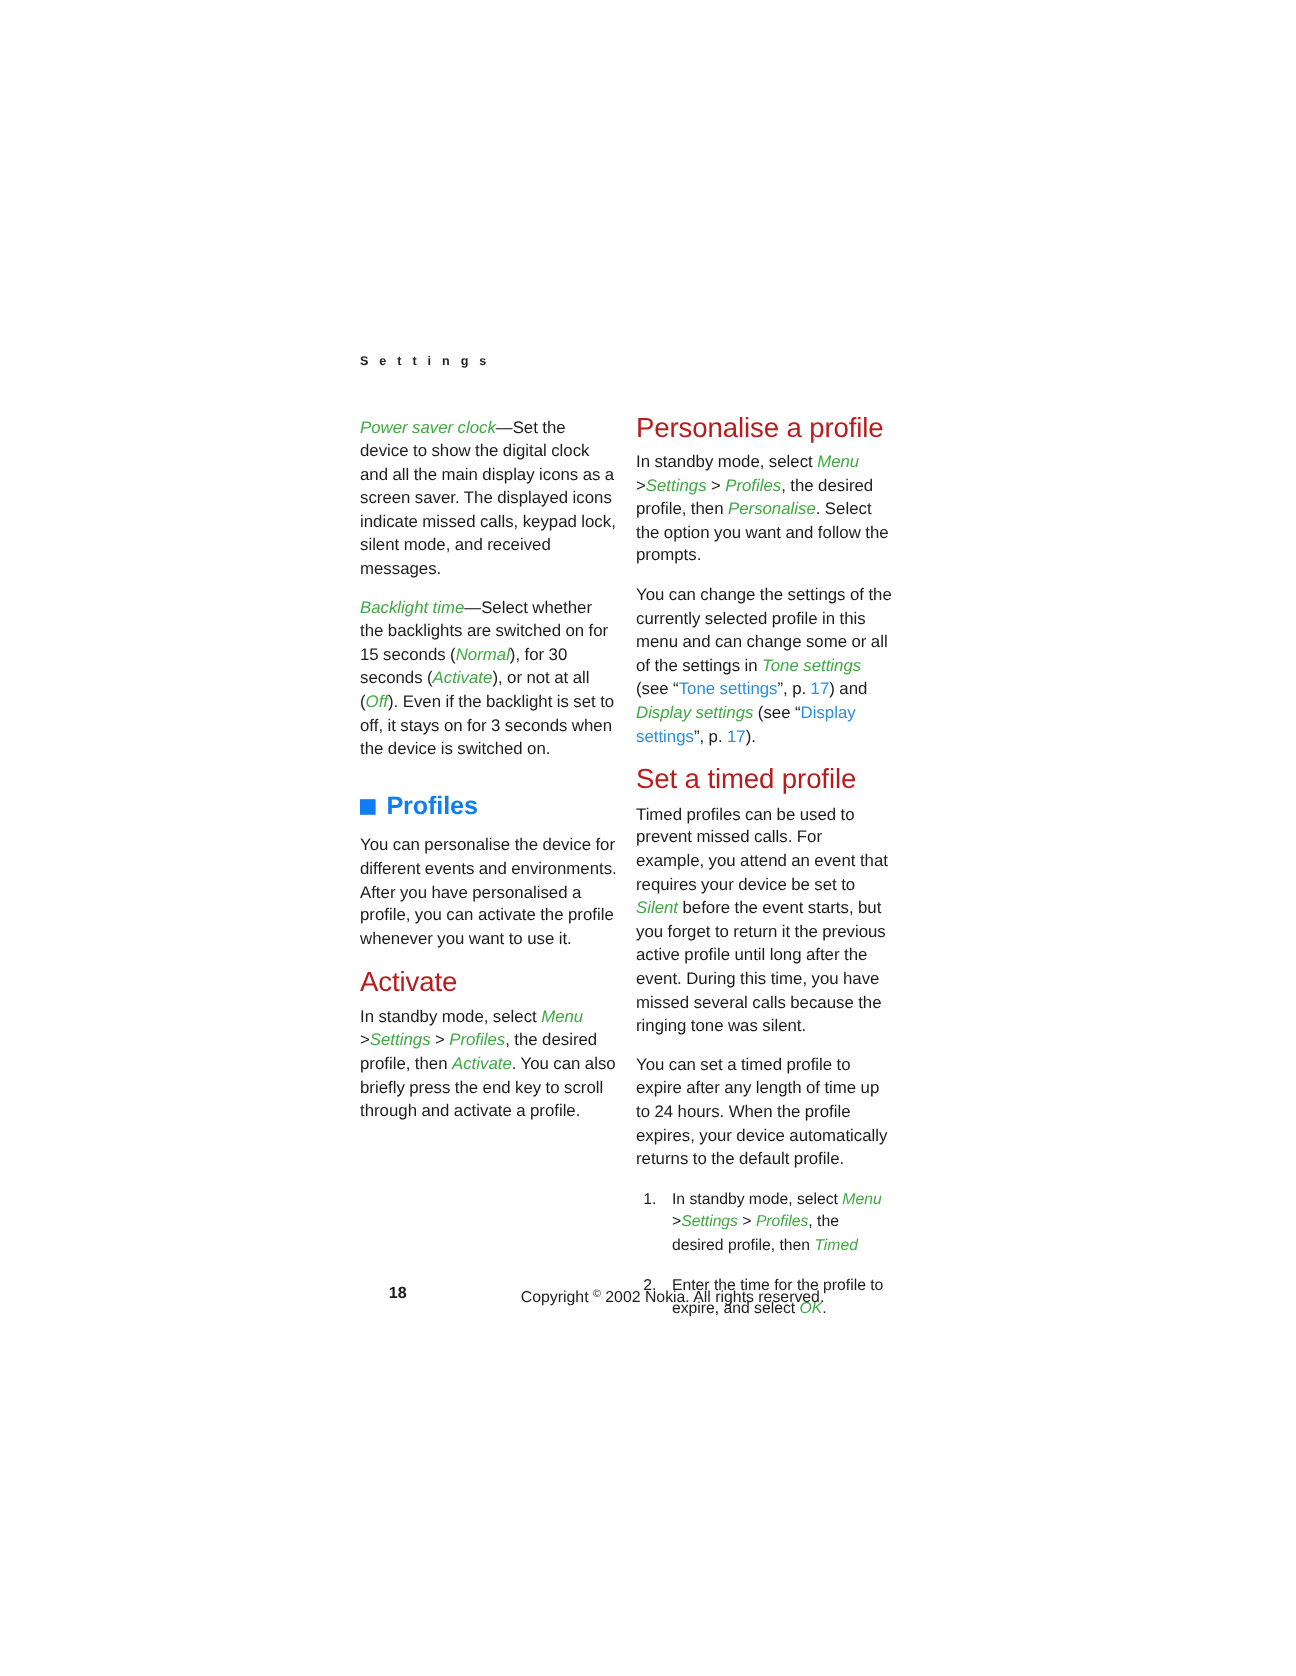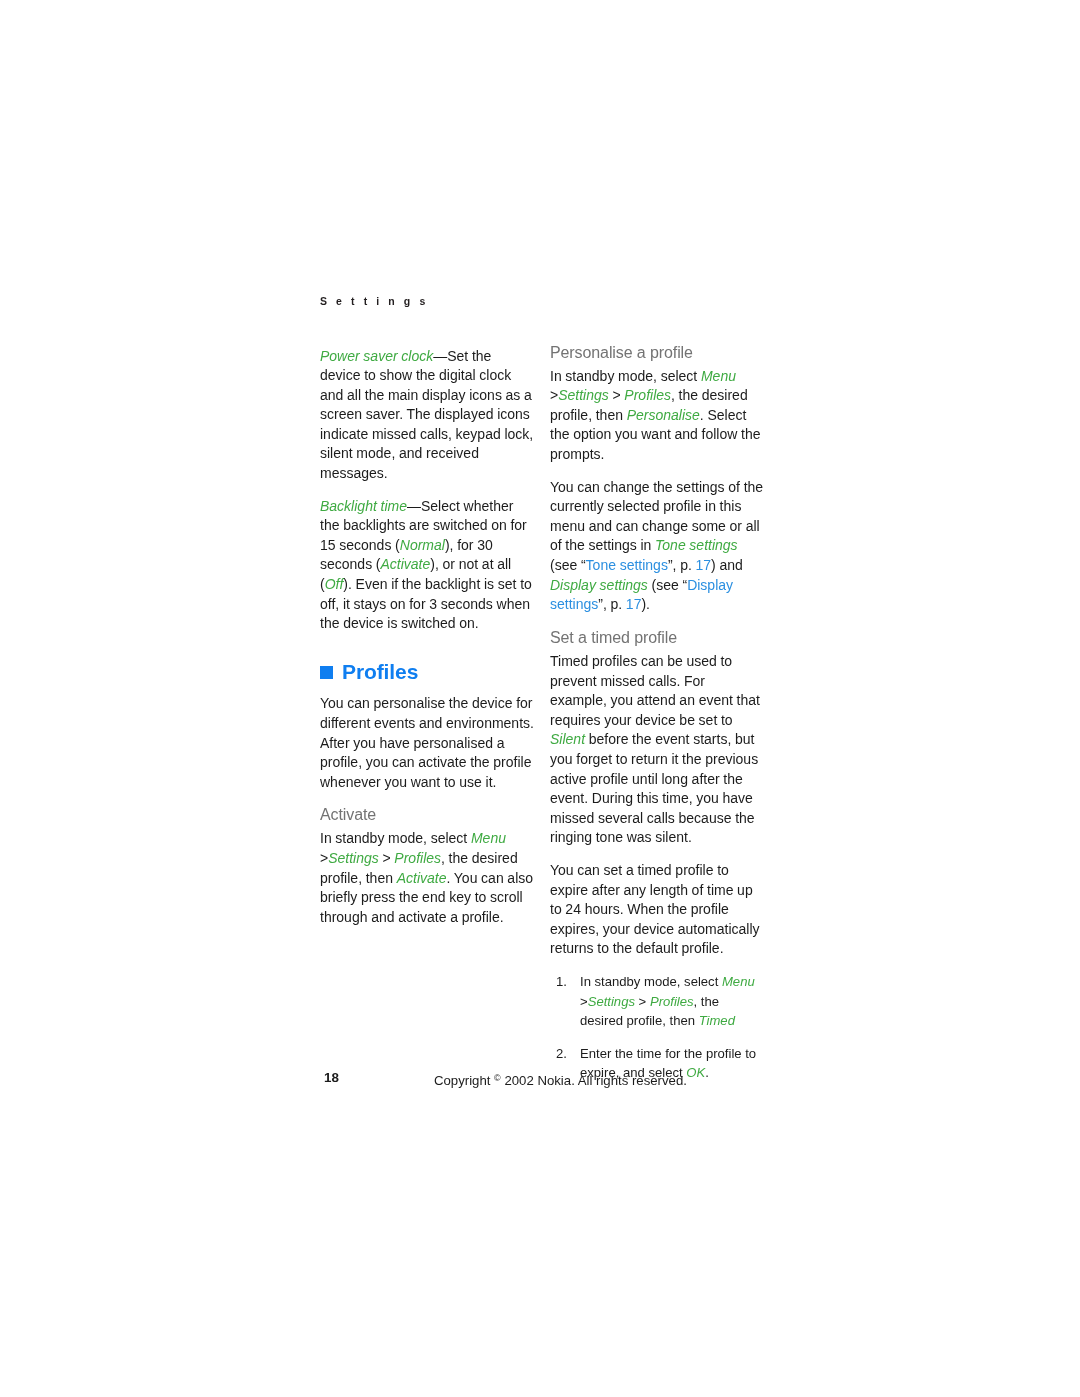--- a/index.html
+++ b/index.html
@@ -11,21 +11,21 @@
     width: 1080px;
     height: 1397px;
     position: relative;
     font-family: "Liberation Sans", sans-serif;
     color: #1a1a1a;
     overflow: hidden;
   }
 
   .page {
     position: absolute;
-    left: 320px;
+    left: 300px;
     top: 296px;
     width: 444px;
   }
 
   .running-head {
     font-size: 10.5px;
     font-weight: 600;
     letter-spacing: 3.1px;
     color: #231f20;
     margin: 0 0 36px 0;
@@ -77,23 +77,23 @@
     display: inline-block;
     width: 13px;
     height: 13px;
     background: #0f7ef0;
     flex: 0 0 auto;
     position: relative;
     top: 1px;
   }
 
   h3.section {
-    font-size: 16px;
+    font-size: 23px;
     font-weight: 400;
-    color: #737373;
+    color: #b91c1c;
     margin: 0 0 5px 0;
     line-height: 1.2;
     letter-spacing: -0.1px;
   }
   h3.section.spaced {
     margin-top: 6px;
   }
 
   ol.steps {
     margin: 0;

